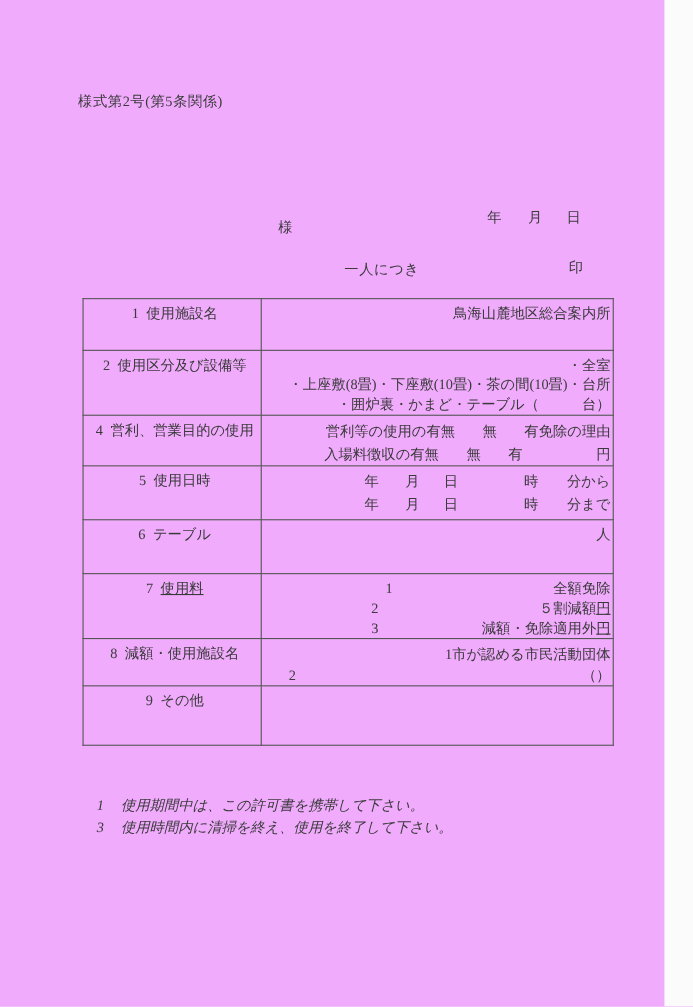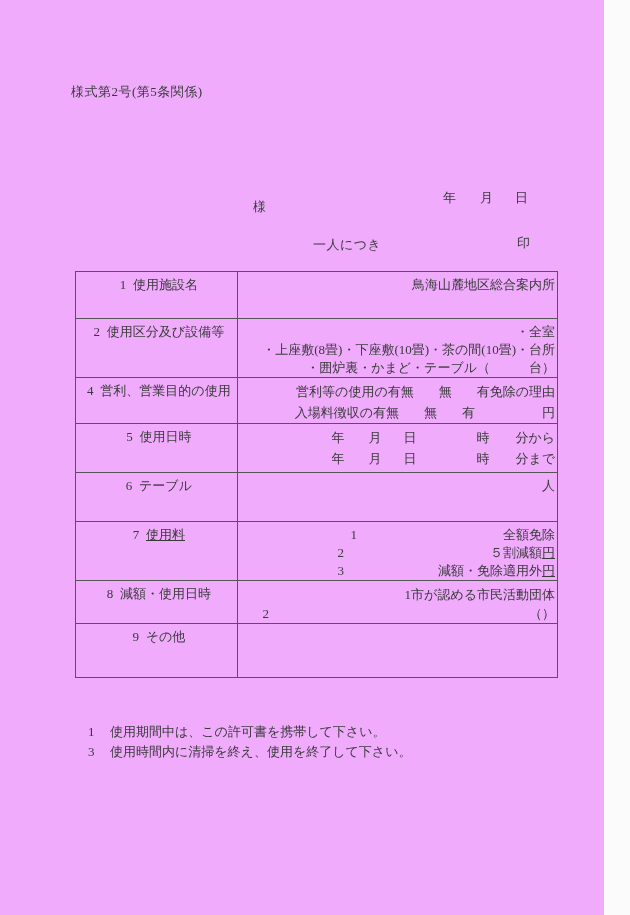--- a/index.html
+++ b/index.html
@@ -51,21 +51,21 @@
   .mlY{margin-left:50px;} .mlM{margin-left:24px;} .mlD{margin-left:22px;}
   .mlH{margin-left:60px;} .mlMin{margin-left:26px;}
   
   .persons{margin-left:75px;}
   
   .inum{display:inline-block;width:23px;margin-left:4px;}
   .itext{display:inline-block;width:198px;}
   .popen{display:inline-block;width:273px;}
 
   
-  .notes{position:absolute;left:88px;top:722px;line-height:20px;}
+  .notes{position:absolute;left:88px;top:722px;line-height:20px;font-style:italic;}
   .note .nnum{display:inline-block;width:22px;}
 </style>
 </head>
 <body>
 
 <div class="page">
 
   <div class="form-no">様式第2号(第5条関係)</div>
 
 
@@ -126,21 +126,21 @@
     <tr class="hr7">
       <td class="lab"><span class="num">7</span><span>使用料</span></td>
       <td class="val">
         <div><span class="inum">1</span><span class="itext">全額免除</span></div>
         <div><span class="inum">2</span><span class="itext">５割減額</span><span>円</span></div>
         <div><span class="inum">3</span><span class="itext">減額・免除適用外</span><span>円</span></div>
       </td>
     </tr>
 
     <tr class="hr8">
-      <td class="lab"><span class="num">8</span><span>減額・使用日時</span></td>
+      <td class="lab"><span class="num">8</span><span>減額・使用施設名</span></td>
       <td class="val">
         <div><span class="inum">1</span><span>市が認める市民活動団体</span></div>
         <div><span class="inum">2</span><span class="popen">（</span><span>）</span></div>
       </td>
     </tr>
 
     <tr class="hr9">
       <td class="lab"><span class="num">9</span><span>その他</span></td>
       <td class="val"></td>
     </tr>

